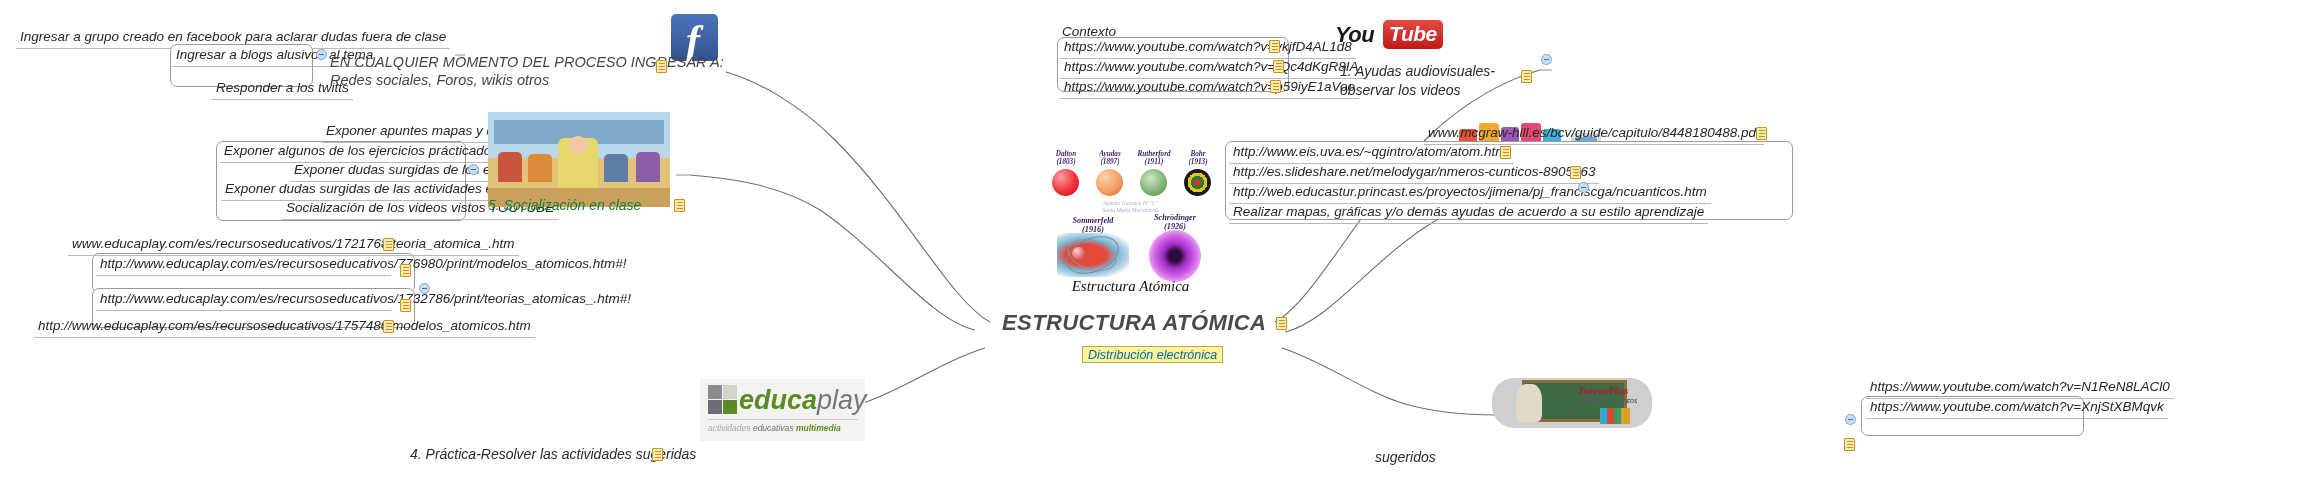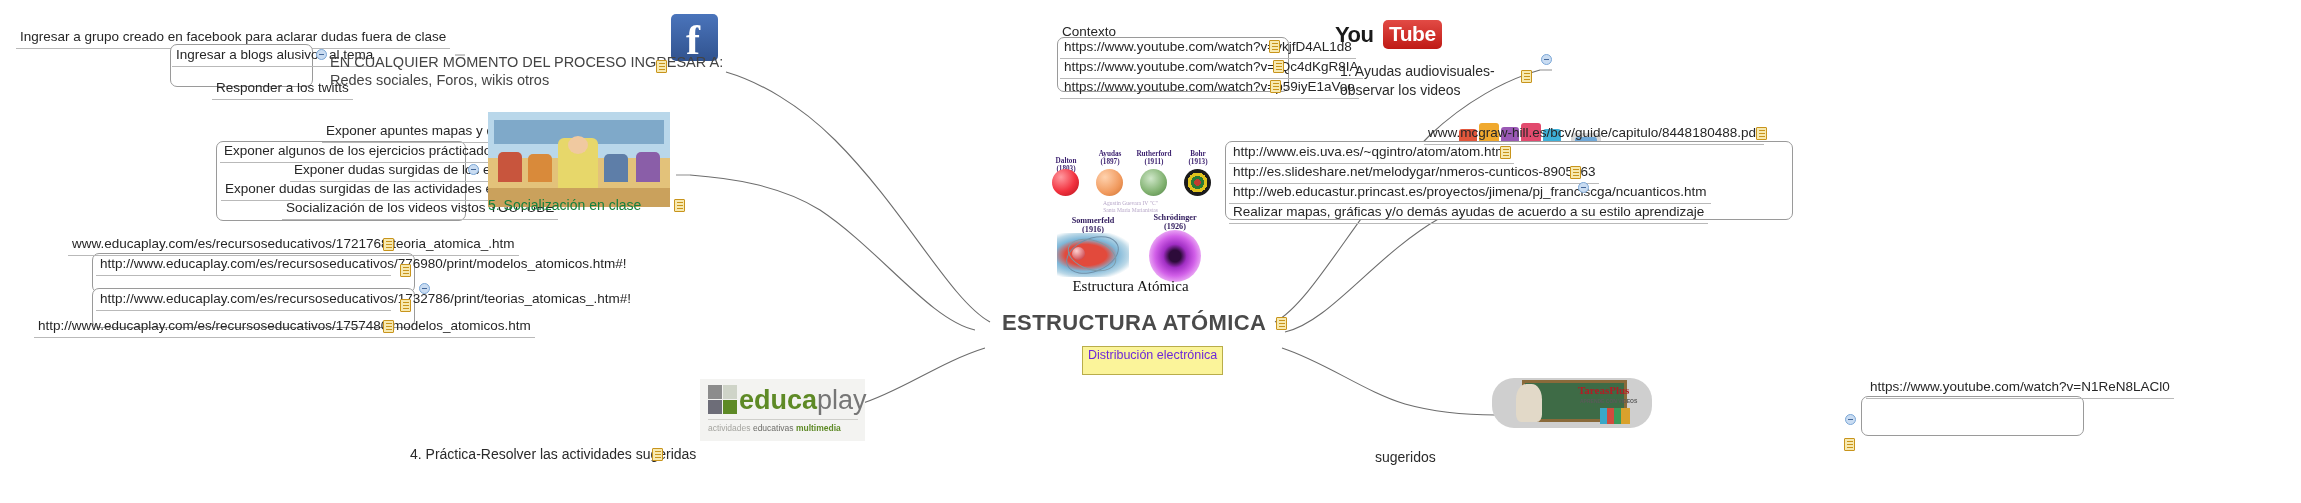--- a/index.html
+++ b/index.html
@@ -2,21 +2,21 @@
 <html><head>
 <meta charset="utf-8">
 <style>
   * { box-sizing: border-box; margin: 0; padding: 0; }
   html, body {
     width: 2301px; height: 503px;
     background: #ffffff;
     font-family: "Liberation Sans", sans-serif;
     overflow: hidden;
   }
-  #root { position: relative; width: 2301px; height: 478px; }
+  #root { position: relative; width: 2301px; height: 478px; font-style: italic; }
 
   svg.connectors {
     position: absolute; left: 0; top: 0;
     width: 2301px; height: 503px;
     pointer-events: none;
   }
 
   
   .node {
     position: absolute;
@@ -79,24 +79,24 @@
     position: absolute;
     font-size: 22px;
     font-weight: bold;
     color: #4a4a4a;
     letter-spacing: 0.4px;
     white-space: nowrap;
   }
   #distribucion {
     position: absolute;
     font-size: 12.5px;
-    color: #6d28d9;
+    color: #0369a1;
     background: #fbf49a;
     border: 1px solid #b9ad4a;
-    padding: 1px 5px 12px 5px;
+    padding: 1px 5px 0 5px;
     white-space: nowrap;
   }
 
   
   #atom-figure {
     position: absolute;
     left: 1043px; top: 150px;
     width: 175px; height: 145px;
   }
   .sci-col { position: absolute; text-align: center; width: 46px; }
@@ -293,21 +293,21 @@
       <span class="ep-s2">educativas</span>
       <span class="ep-s3">multimedia</span>
     </div>
   </div>
 
   <div class="node" style="left:410px; top:445px; font-size:14px; color:#2a2a2a;">4. Práctica-Resolver las actividades sugeridas</div>
   <span class="note-icon note-abs" style="left:648px; top:448px;"></span>
 
   <div id="atom-figure">
 
-    <div class="sci-col" style="left:0px; top:7px;">
+    <div class="sci-col" style="left:0px; top:0px;">
       <div class="sci-name">Dalton</div>
       <div class="sci-year">(1803)</div>
     </div>
     <div class="sci-col" style="left:44px; top:0px;">
       <div class="sci-name">Ayudas</div>
       <div class="sci-year">(1897)</div>
     </div>
     <div class="sci-col" style="left:88px; top:0px;">
       <div class="sci-name">Rutherford</div>
       <div class="sci-year">(1911)</div>
@@ -426,16 +426,17 @@
     <div class="tp2">APRENDE CON VIDEOS</div>
     <div class="books"></div>
   </div>
 
   <div class="node" style="left:1375px; top:448px; font-size:14px; color:#2a2a2a;">sugeridos</div>
   <span class="note-icon note-abs" style="left:1840px; top:438px;"></span>
 
   <div class="grp" style="left:1861px; top:396px; width:223px; height:40px;"></div>
 
   <div class="node underlined" style="left:1866px; top:377px;">https://www.youtube.com/watch?v=N1ReN8LACl0</div>
+  <div class="node underlined" style="left:1866px; top:397px;">https://www.youtube.com/watch?v=XnjStXBMqvk</div>
 
   <div class="handle" style="left:1845px; top:414px;"></div>
 
 </div>
 
 </body></html>

